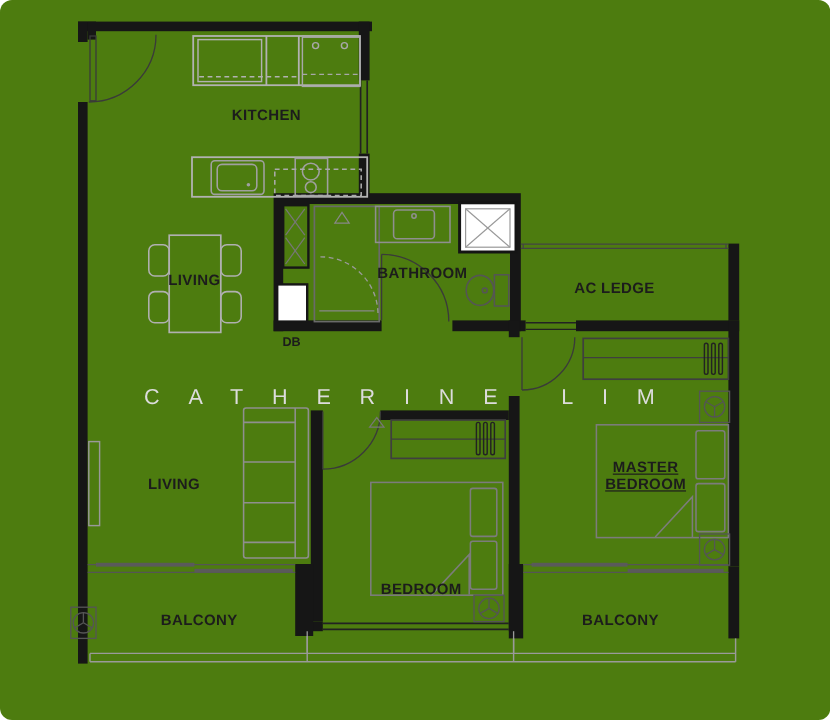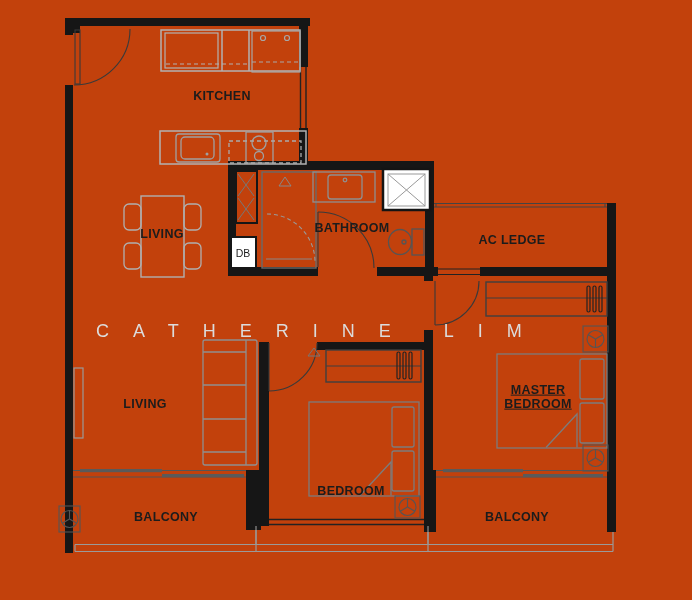--- a/index.html
+++ b/index.html
@@ -1,45 +1,47 @@
 <!DOCTYPE html>
 <html><head>
 <meta charset="utf-8">
 <style>
   html,body{margin:0;padding:0;background:#ffffff;}
   #plan{
     position:relative;
     width:692px;height:600px;
-    background:#c2410c;
+    background:#4d7c0f;
     font-family:"Liberation Sans", sans-serif;
     overflow:hidden;
+    border-radius:10px;
   }
   #plan svg{position:absolute;left:0;top:0;}
   .room-label{
     position:absolute;
     transform:translate(-50%,-50%);
     font-size:12.5px;
     font-weight:700;
     letter-spacing:.3px;
     color:#1c1c1c;
     text-align:center;
     line-height:1.15;
     white-space:nowrap;
   }
   .room-label.wrap{white-space:normal;width:72px;text-decoration:underline;}
   .small-label{
     position:absolute;
     transform:translate(-50%,-50%);
     font-size:10.5px;
-    font-weight:400;
+    font-weight:700;
     color:#1c1c1c;
+    margin-top:32px;
   }
   .watermark{
     position:absolute;
-    left:96px;top:331px;
+    left:120px;top:331px;
     transform:translate(0,-50%);
     font-size:18px;
     font-weight:400;
     letter-spacing:24px;
     color:#dcdcdc;
     white-space:nowrap;
   }
 </style>
 </head>
 <body>

